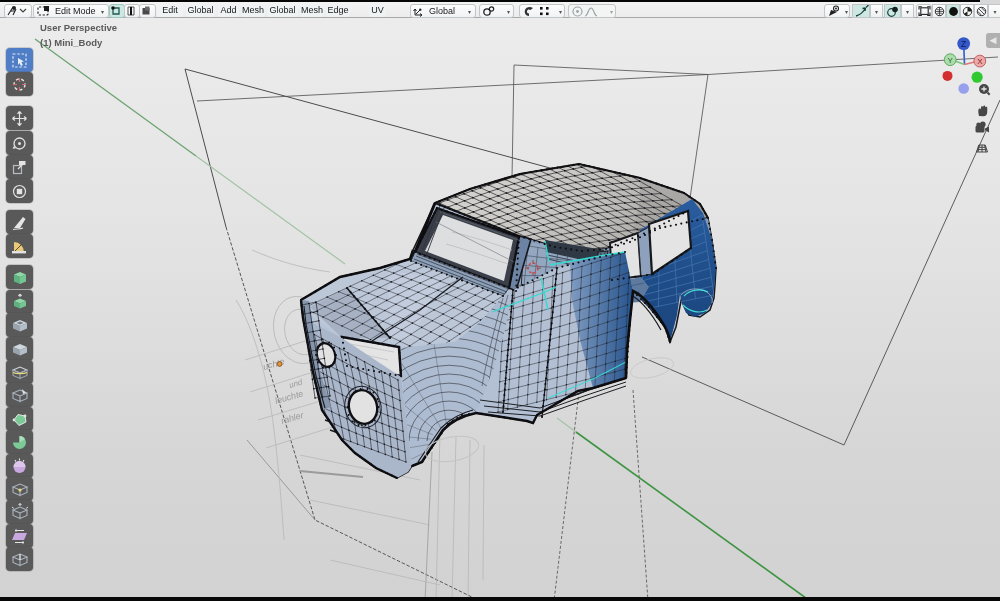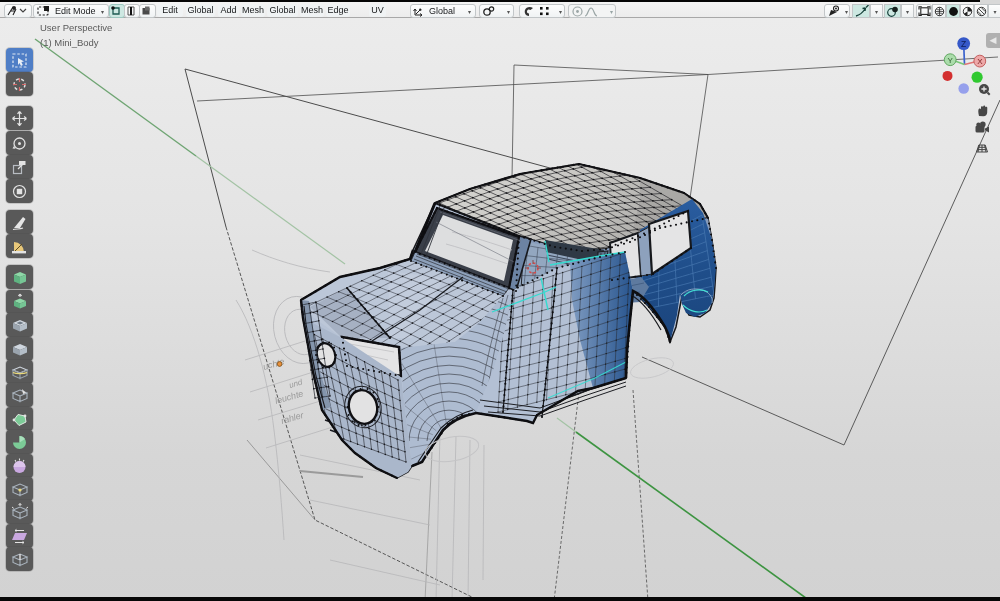--- a/index.html
+++ b/index.html
@@ -18,21 +18,21 @@
  align-items:center;justify-content:center;}
 #hdr .seg.act{background:#cde8e2;}
 #hdr .seg.actb{background:#cde8e2;}
 #vp{position:absolute;left:0;top:18px;width:1000px;height:583px;
  background:linear-gradient(#ececec 0%,#e4e4e4 35%,#d6d6d6 75%,#d2d2d2 100%);}
 #vpsvg{position:absolute;left:0;top:0;}
 #tbar{position:absolute;left:6px;top:18px;width:28px;height:583px;}
 .tbtn{position:absolute;left:0;width:27px;height:24px;background:#595959;border-radius:4px;
  display:flex;align-items:center;justify-content:center;box-shadow:0 0 0 1px #45454533;}
 .tbtn.blue{background:#4f7ec6;}
-#ovl{position:absolute;left:40px;top:21px;font-size:9.5px;color:#5a5a5a;line-height:14.5px;}
+#ovl{position:absolute;left:40px;top:21px;font-size:9.5px;color:#5a5a5a;line-height:14.5px;font-weight:bold;}
 #giz{position:absolute;right:8px;top:22px;}
 #ntab{position:absolute;right:0;top:33px;width:14px;height:15px;background:#9a9a9aba;border-radius:3px 0 0 3px;
  color:#e8e8e8;font-size:9px;line-height:15px;text-align:center;}
 #bbar{position:absolute;left:0;top:597px;width:1000px;height:4px;background:#070707;}
 </style></head>
 <body>
 <div id="frame">
  <div id="vp">
   <svg id="vpsvg" width="1000" height="583" viewBox="0 18 1000 583">
   <defs>

